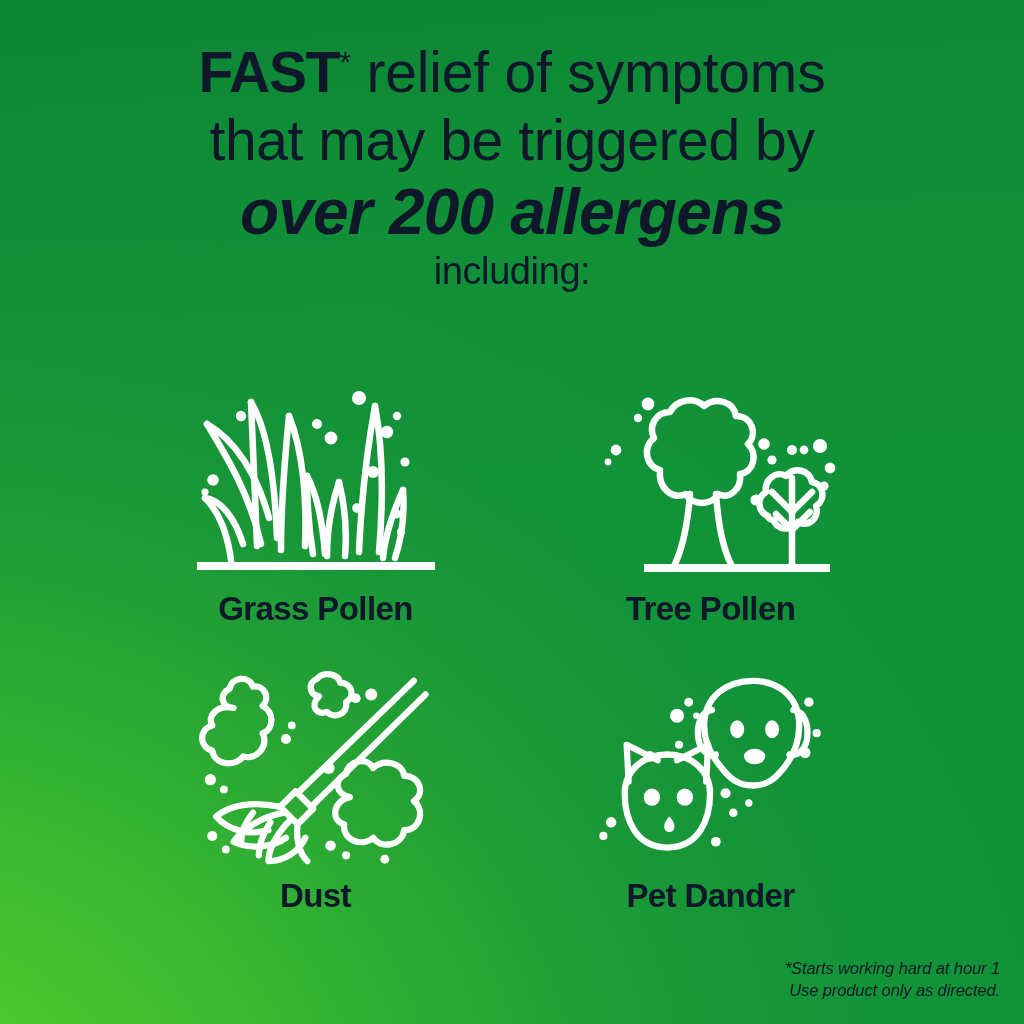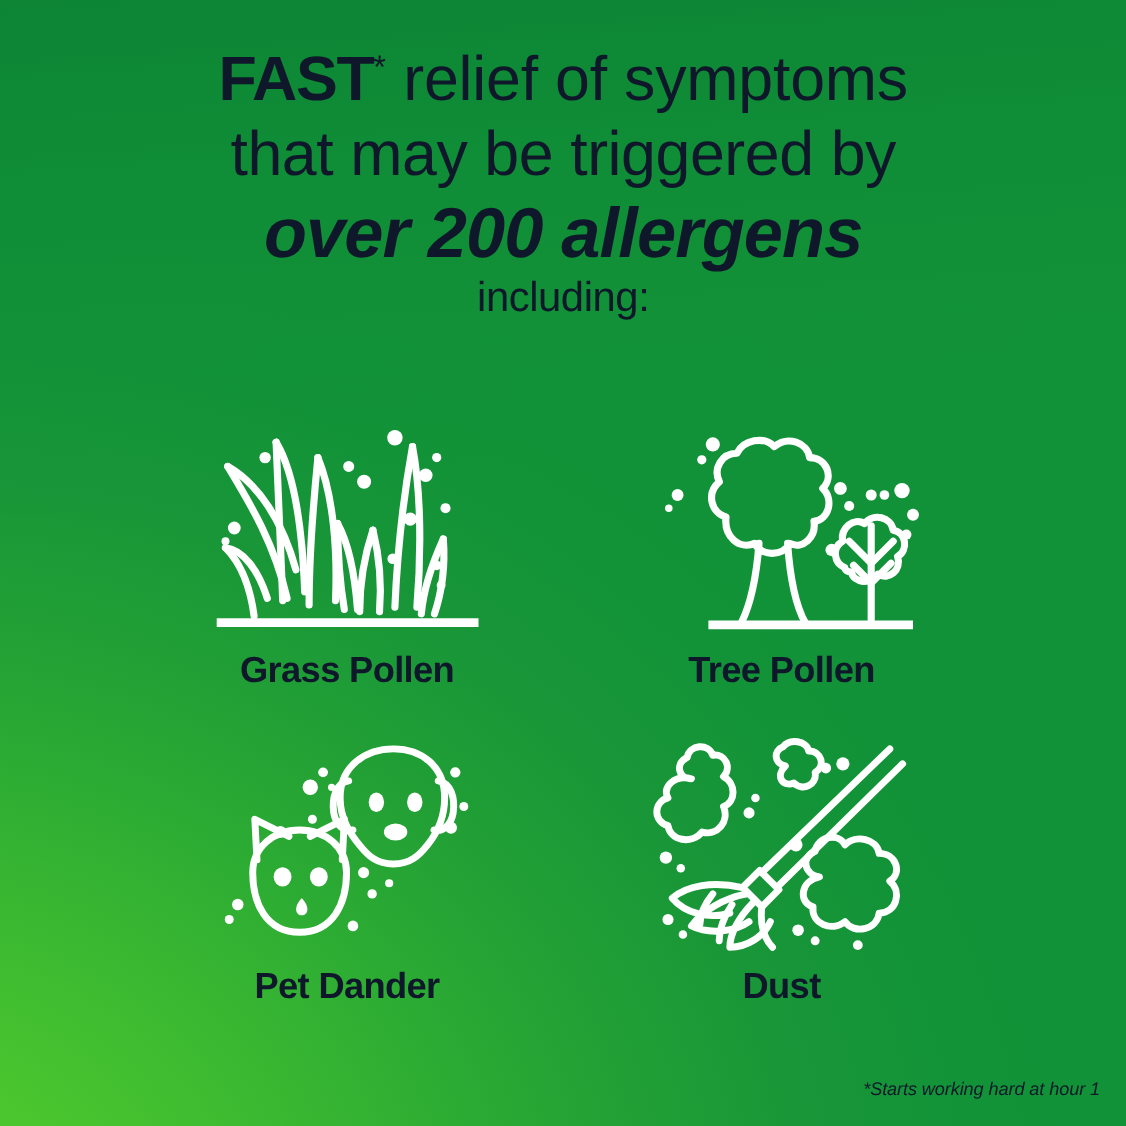--- a/index.html
+++ b/index.html
@@ -255,20 +255,83 @@
             <circle cx="206" cy="62" r="5.0"></circle>
             <circle cx="234" cy="58" r="7.0"></circle>
             <circle cx="218" cy="62" r="4.4"></circle>
             <circle cx="244" cy="80" r="5.4"></circle>
             <circle cx="238" cy="98" r="4.6"></circle>
             <circle cx="170" cy="112" r="5.6"></circle>
           </g>
         </svg>
       </div>
       <div class="allergen-label">Tree Pollen</div>
+    </div>
+
+    <div class="allergen-cell row2">
+      <div class="icon-wrap">
+        <svg viewBox="0 0 250 196" aria-hidden="true">
+          <g class="stroke" stroke-width="6.5">
+
+            <path d="M226 6 L 106 122"></path>
+            <path d="M238 20 L 120 136"></path>
+
+            <path d="M104 120 L 122 138 L 106 154 L 88 136 Z"></path>
+
+            <path d="M88 136 C 60 130, 36 134, 22 146 C 34 160, 56 166, 76 160"></path>
+            <path d="M92 142 C 70 146, 50 158, 40 172 C 56 180, 80 178, 94 168"></path>
+            <path d="M98 150 C 84 164, 76 180, 76 192 C 92 192, 108 182, 114 168"></path>
+            <path d="M106 154 C 104 170, 108 184, 116 192"></path>
+            <path d="M60 142 C 52 152, 48 162, 48 170"></path>
+            <path d="M78 152 C 70 164, 66 176, 66 186"></path>
+
+            <path d="M40 34
+                     C 28 34, 24 20, 36 14
+                     C 38 2, 56 0, 60 12
+                     C 72 10, 78 24, 70 32
+                     C 82 38, 82 56, 70 60
+                     C 76 74, 64 88, 50 84
+                     C 40 96, 20 92, 18 78
+                     C 4 74, 4 56, 18 52
+                     C 12 42, 24 30, 40 34 Z"></path>
+
+            <path d="M128 22
+                     C 118 20, 116 8, 126 4
+                     C 132 -4, 148 -2, 150 8
+                     C 162 8, 166 22, 156 28
+                     C 158 40, 144 46, 136 38
+                     C 126 42, 118 32, 128 22 Z"></path>
+
+            <path d="M160 126
+                     C 146 124, 142 108, 156 102
+                     C 158 88, 178 84, 184 96
+                     C 194 86, 214 90, 216 104
+                     C 232 104, 238 122, 226 130
+                     C 238 140, 232 160, 216 160
+                     C 214 176, 192 180, 184 168
+                     C 172 178, 152 170, 154 154
+                     C 140 150, 142 130, 160 126 Z"></path>
+          </g>
+          <g class="fillw">
+            <circle cx="166" cy="24" r="5.0"></circle>
+            <circle cx="182" cy="20" r="6.2"></circle>
+            <circle cx="100" cy="52" r="4.0"></circle>
+            <circle cx="94" cy="66" r="5.2"></circle>
+            <circle cx="16" cy="108" r="5.8"></circle>
+            <circle cx="30" cy="118" r="4.0"></circle>
+            <circle cx="138" cy="96" r="6.2"></circle>
+            <circle cx="18" cy="166" r="5.2"></circle>
+            <circle cx="32" cy="180" r="4.0"></circle>
+            <circle cx="140" cy="176" r="5.4"></circle>
+            <circle cx="156" cy="186" r="4.2"></circle>
+            <circle cx="196" cy="190" r="4.6"></circle>
+          </g>
+        </svg>
+      </div>
+      <div class="allergen-label">Dust</div>
     </div>
 
     <div class="allergen-cell row2">
       <div class="icon-wrap">
         <svg viewBox="0 0 250 196" aria-hidden="true">
           <g class="stroke" stroke-width="6.5">
 
             <path d="M118 52
                      C 118 22, 142 6, 168 6
                      C 194 6, 216 22, 216 52
@@ -313,82 +376,20 @@
             <circle cx="22" cy="152" r="5.4"></circle>
             <circle cx="14" cy="166" r="4.2"></circle>
             <circle cx="130" cy="172" r="5.0"></circle>
             <circle cx="164" cy="132" r="3.8"></circle>
           </g>
         </svg>
       </div>
       <div class="allergen-label">Pet Dander</div>
     </div>
 
-    <div class="allergen-cell row2">
-      <div class="icon-wrap">
-        <svg viewBox="0 0 250 196" aria-hidden="true">
-          <g class="stroke" stroke-width="6.5">
-
-            <path d="M226 6 L 106 122"></path>
-            <path d="M238 20 L 120 136"></path>
-
-            <path d="M104 120 L 122 138 L 106 154 L 88 136 Z"></path>
-
-            <path d="M88 136 C 60 130, 36 134, 22 146 C 34 160, 56 166, 76 160"></path>
-            <path d="M92 142 C 70 146, 50 158, 40 172 C 56 180, 80 178, 94 168"></path>
-            <path d="M98 150 C 84 164, 76 180, 76 192 C 92 192, 108 182, 114 168"></path>
-            <path d="M106 154 C 104 170, 108 184, 116 192"></path>
-            <path d="M60 142 C 52 152, 48 162, 48 170"></path>
-            <path d="M78 152 C 70 164, 66 176, 66 186"></path>
-
-            <path d="M40 34
-                     C 28 34, 24 20, 36 14
-                     C 38 2, 56 0, 60 12
-                     C 72 10, 78 24, 70 32
-                     C 82 38, 82 56, 70 60
-                     C 76 74, 64 88, 50 84
-                     C 40 96, 20 92, 18 78
-                     C 4 74, 4 56, 18 52
-                     C 12 42, 24 30, 40 34 Z"></path>
-
-            <path d="M128 22
-                     C 118 20, 116 8, 126 4
-                     C 132 -4, 148 -2, 150 8
-                     C 162 8, 166 22, 156 28
-                     C 158 40, 144 46, 136 38
-                     C 126 42, 118 32, 128 22 Z"></path>
-
-            <path d="M160 126
-                     C 146 124, 142 108, 156 102
-                     C 158 88, 178 84, 184 96
-                     C 194 86, 214 90, 216 104
-                     C 232 104, 238 122, 226 130
-                     C 238 140, 232 160, 216 160
-                     C 214 176, 192 180, 184 168
-                     C 172 178, 152 170, 154 154
-                     C 140 150, 142 130, 160 126 Z"></path>
-          </g>
-          <g class="fillw">
-            <circle cx="166" cy="24" r="5.0"></circle>
-            <circle cx="182" cy="20" r="6.2"></circle>
-            <circle cx="100" cy="52" r="4.0"></circle>
-            <circle cx="94" cy="66" r="5.2"></circle>
-            <circle cx="16" cy="108" r="5.8"></circle>
-            <circle cx="30" cy="118" r="4.0"></circle>
-            <circle cx="138" cy="96" r="6.2"></circle>
-            <circle cx="18" cy="166" r="5.2"></circle>
-            <circle cx="32" cy="180" r="4.0"></circle>
-            <circle cx="140" cy="176" r="5.4"></circle>
-            <circle cx="156" cy="186" r="4.2"></circle>
-            <circle cx="196" cy="190" r="4.6"></circle>
-          </g>
-        </svg>
-      </div>
-      <div class="allergen-label">Dust</div>
-    </div>
-
   </div>
 
   <div id="footnote">
     <span>*Starts working hard at hour 1</span>
+    <span>Use product only as directed.</span>
   </div>
 
 </div>
 
 </body></html>

